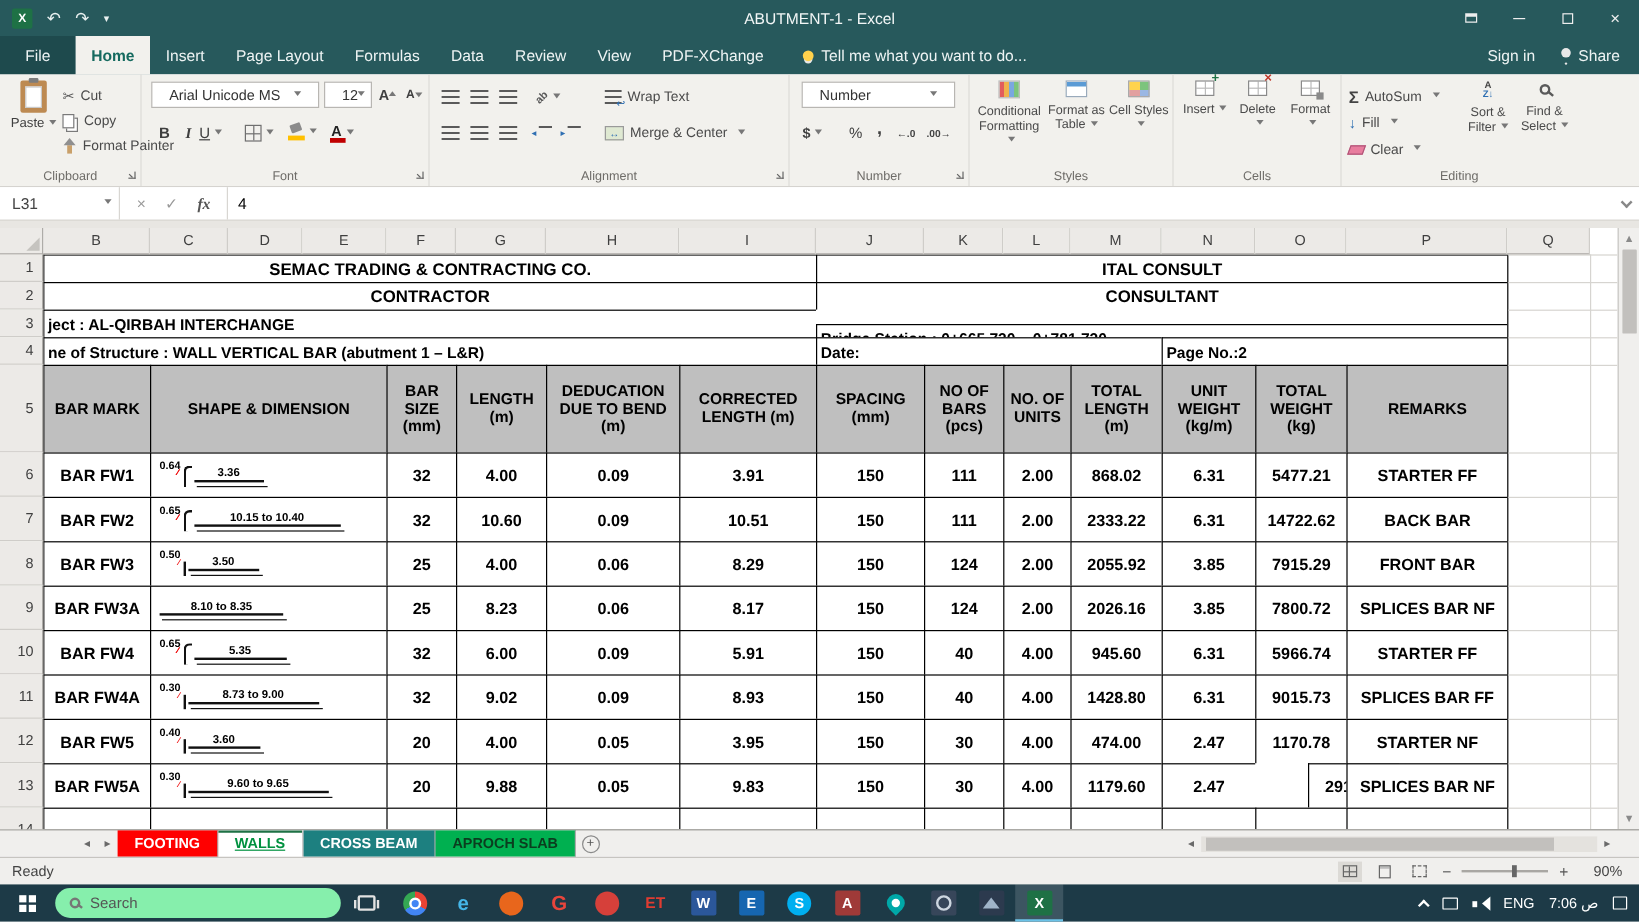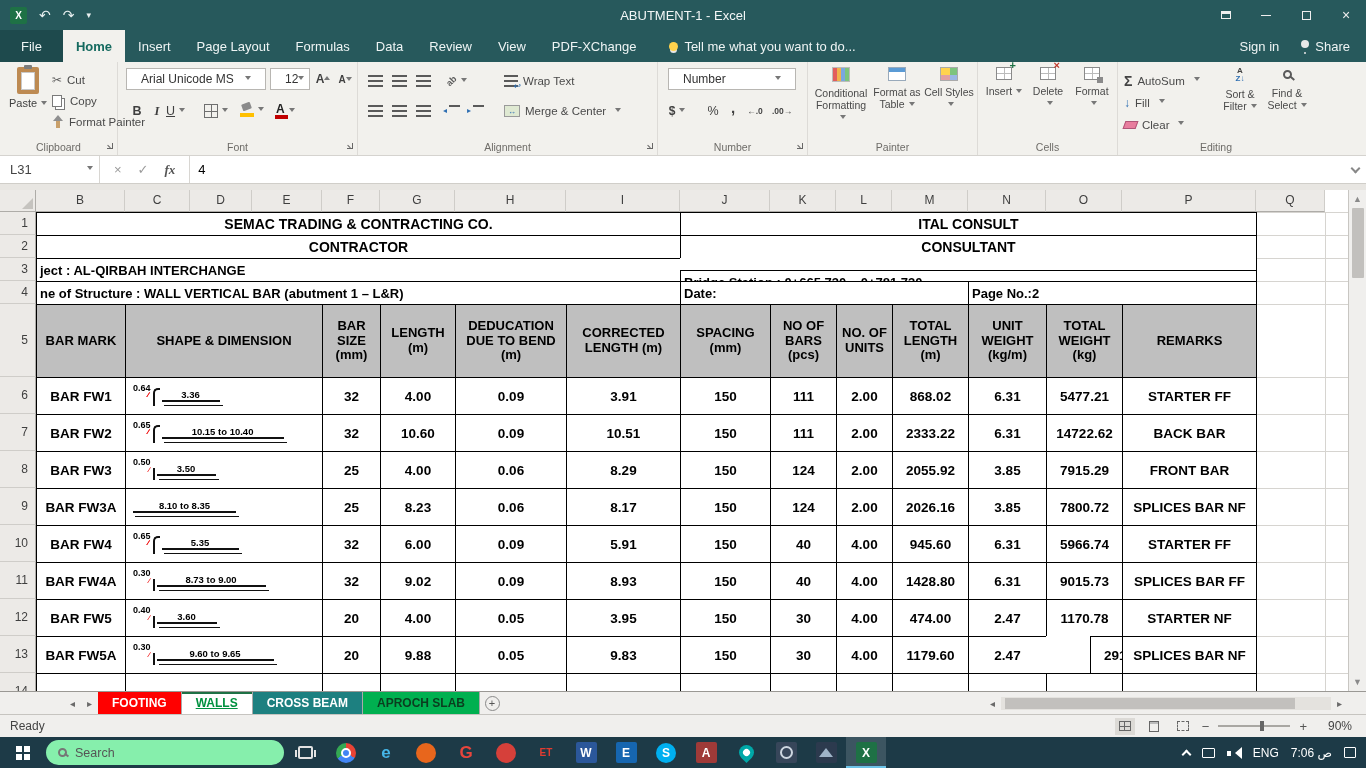--- a/index.html
+++ b/index.html
@@ -489,21 +489,21 @@
           <span><span>Conditional Formatting</span><i class="dd"></i></span>
         </div>
       <div class="bigbtn" style="left:62px;width:54px">
           <span class="ic-fat"></span>
           <span><span>Format as Table</span><i class="dd"></i></span>
         </div>
       <div class="bigbtn" style="left:116px;width:50px">
           <span class="ic-cs"></span>
           <span><span>Cell Styles</span><i class="dd"></i></span>
         </div>
-      <div class="glabel">Painter</div>
+      <div class="glabel">Styles</div>
     </div>
 
     <div class="rgroup" style="left:978px;width:140px">
       <div class="bigbtn" style="left:6px;width:40px">
           <span class="ic-cells ins"></span>
           <span><span>Insert</span><i class="dd"></i></span>
         </div>
       <div class="bigbtn" style="left:50px;width:40px">
           <span class="ic-cells del"></span>
           <span><span>Delete</span><i class="dd"></i></span>
@@ -887,21 +887,21 @@
         <div class="tb-app">
           <div class="ap-circle" style="background: rgb(232, 102, 28);"></div>
         </div>
         <div class="tb-app">
           <div class="ap-letter" style="color: rgb(232, 69, 60);">G</div>
         </div>
         <div class="tb-app">
           <div class="ap-circle" style="background: rgb(214, 64, 58);"></div>
         </div>
         <div class="tb-app">
-          <div class="ap-letter" style="color: rgb(224, 60, 49); font-size: 10px;">ET</div>
+          <div class="ap-letter" style="color: rgb(224, 60, 49); font-size: 13px;">ET</div>
         </div>
         <div class="tb-app">
           <div class="ap-tile" style="background: rgb(43, 87, 154);">W</div>
         </div>
         <div class="tb-app">
           <div class="ap-tile" style="background: rgb(22, 102, 176);">E</div>
         </div>
         <div class="tb-app">
           <div class="ap-circle-letter" style="background: rgb(0, 175, 240);">S</div>
         </div>

